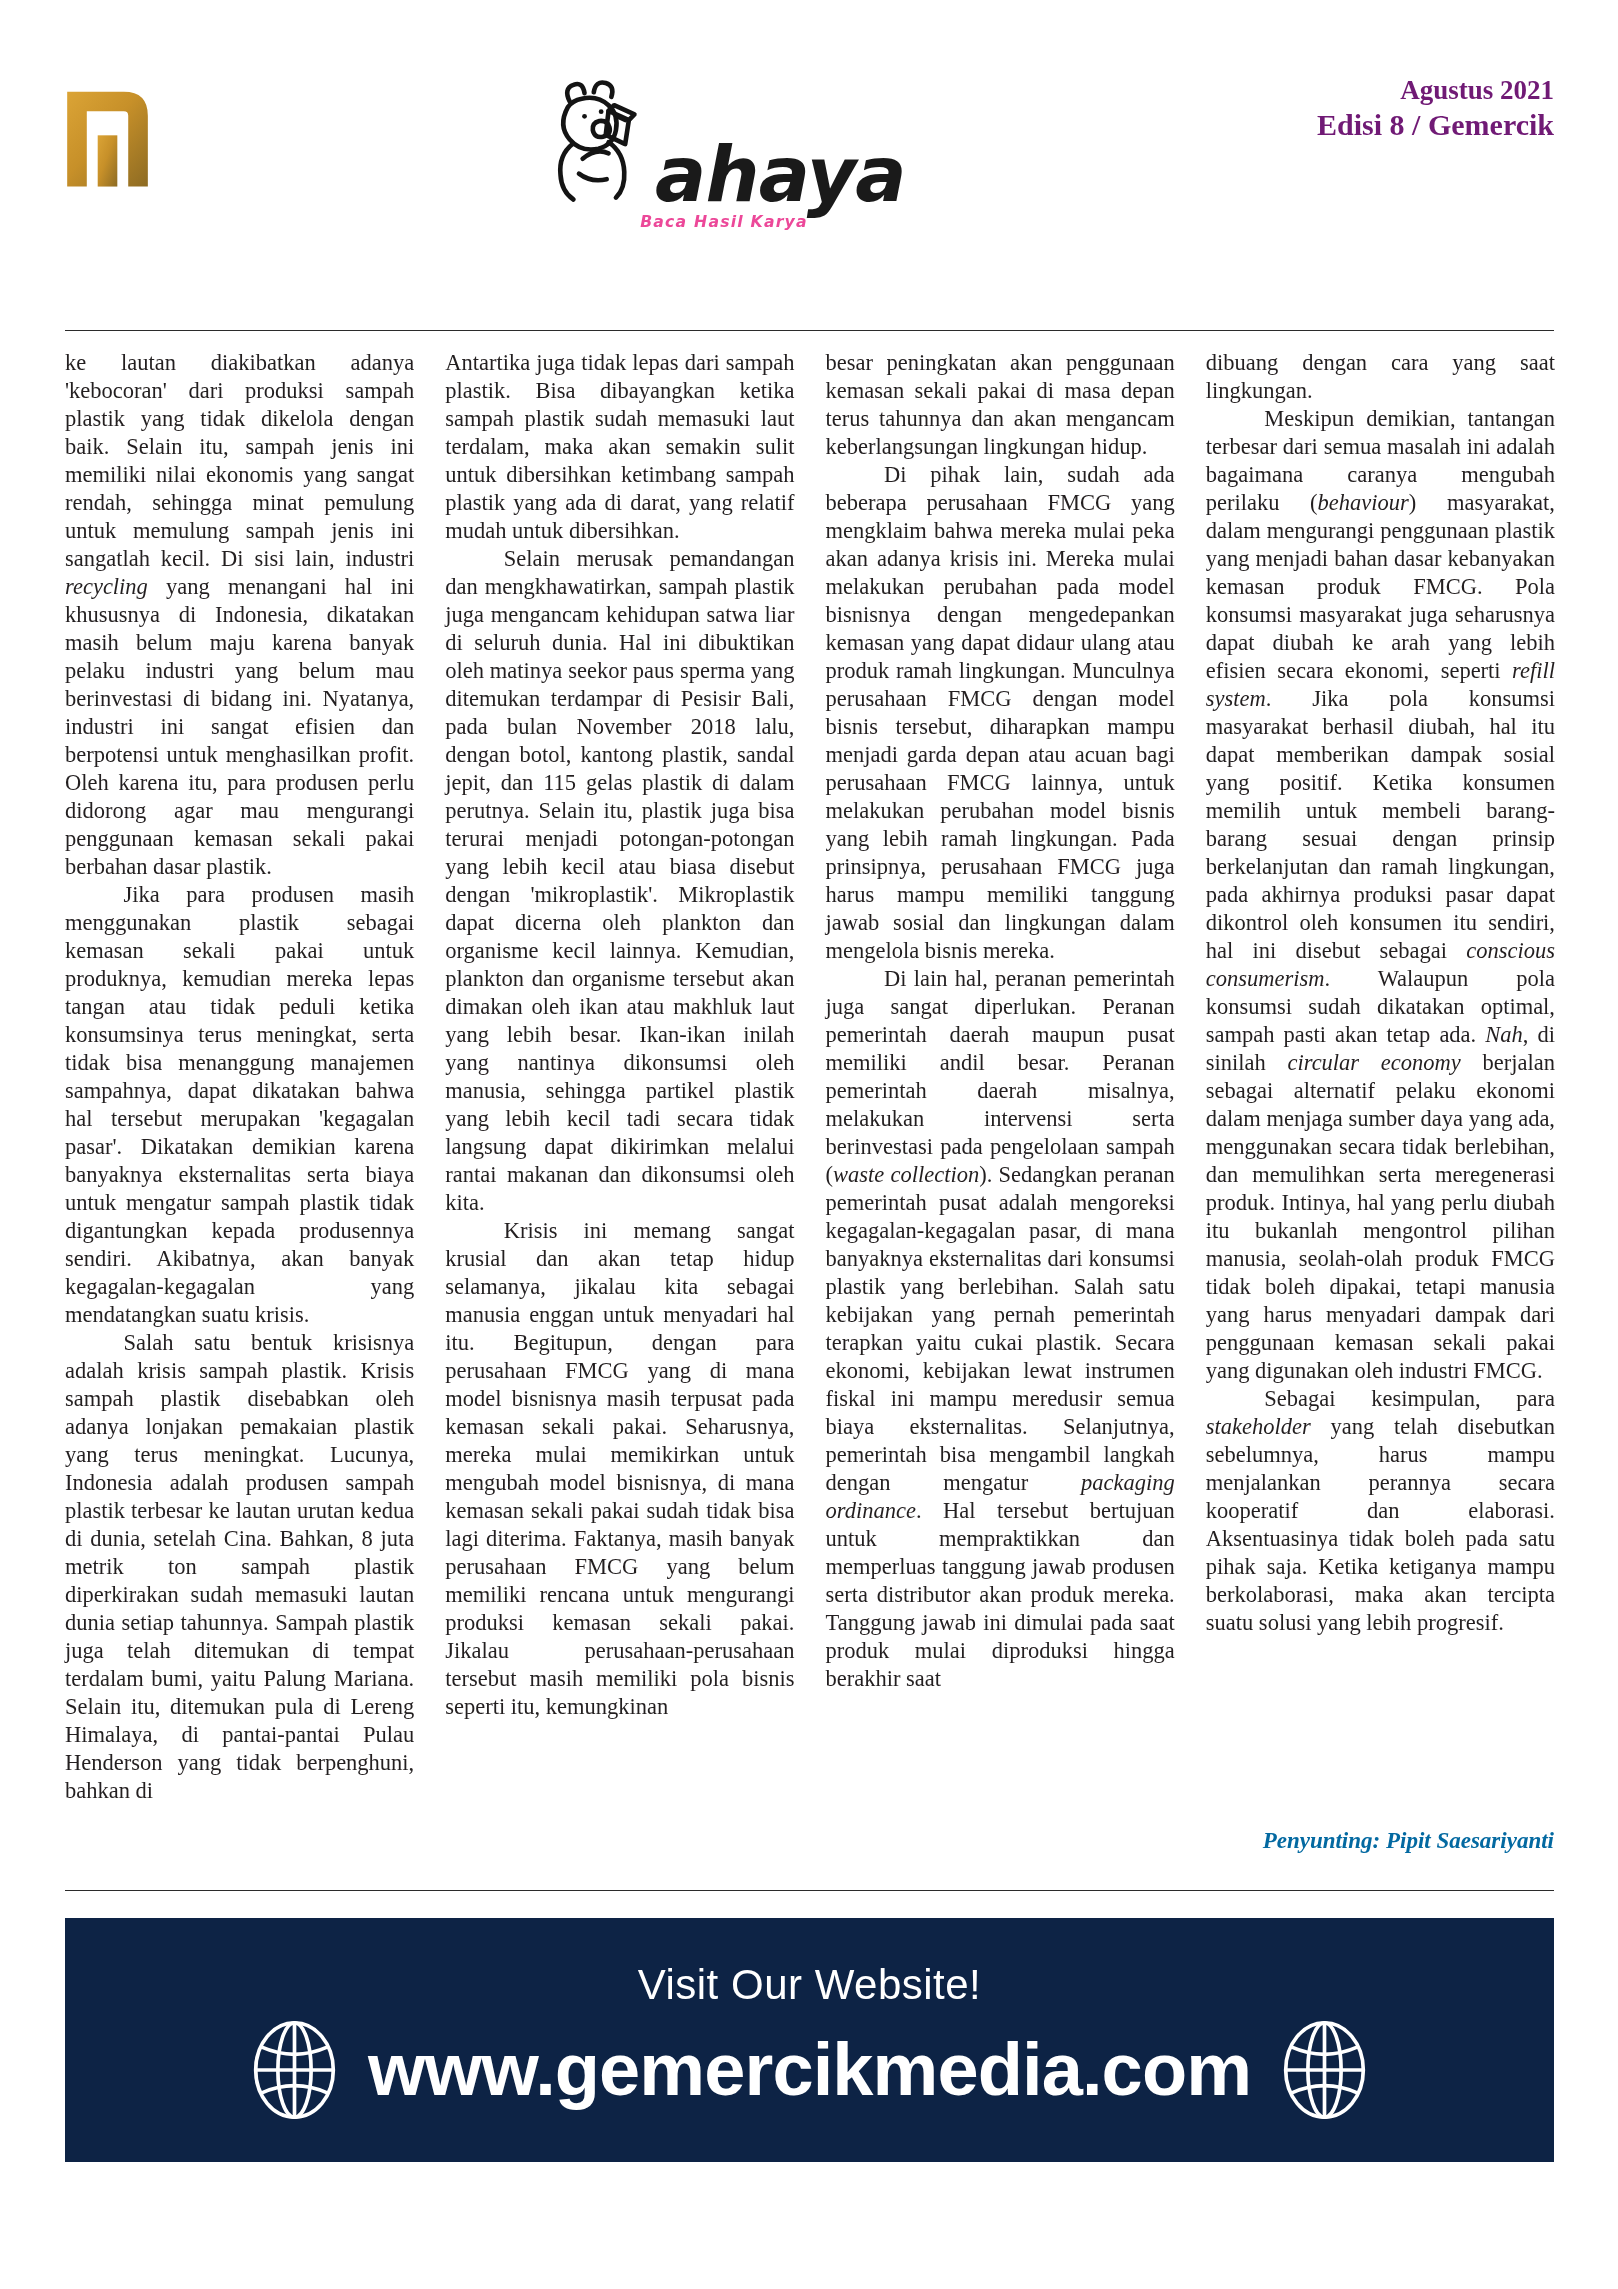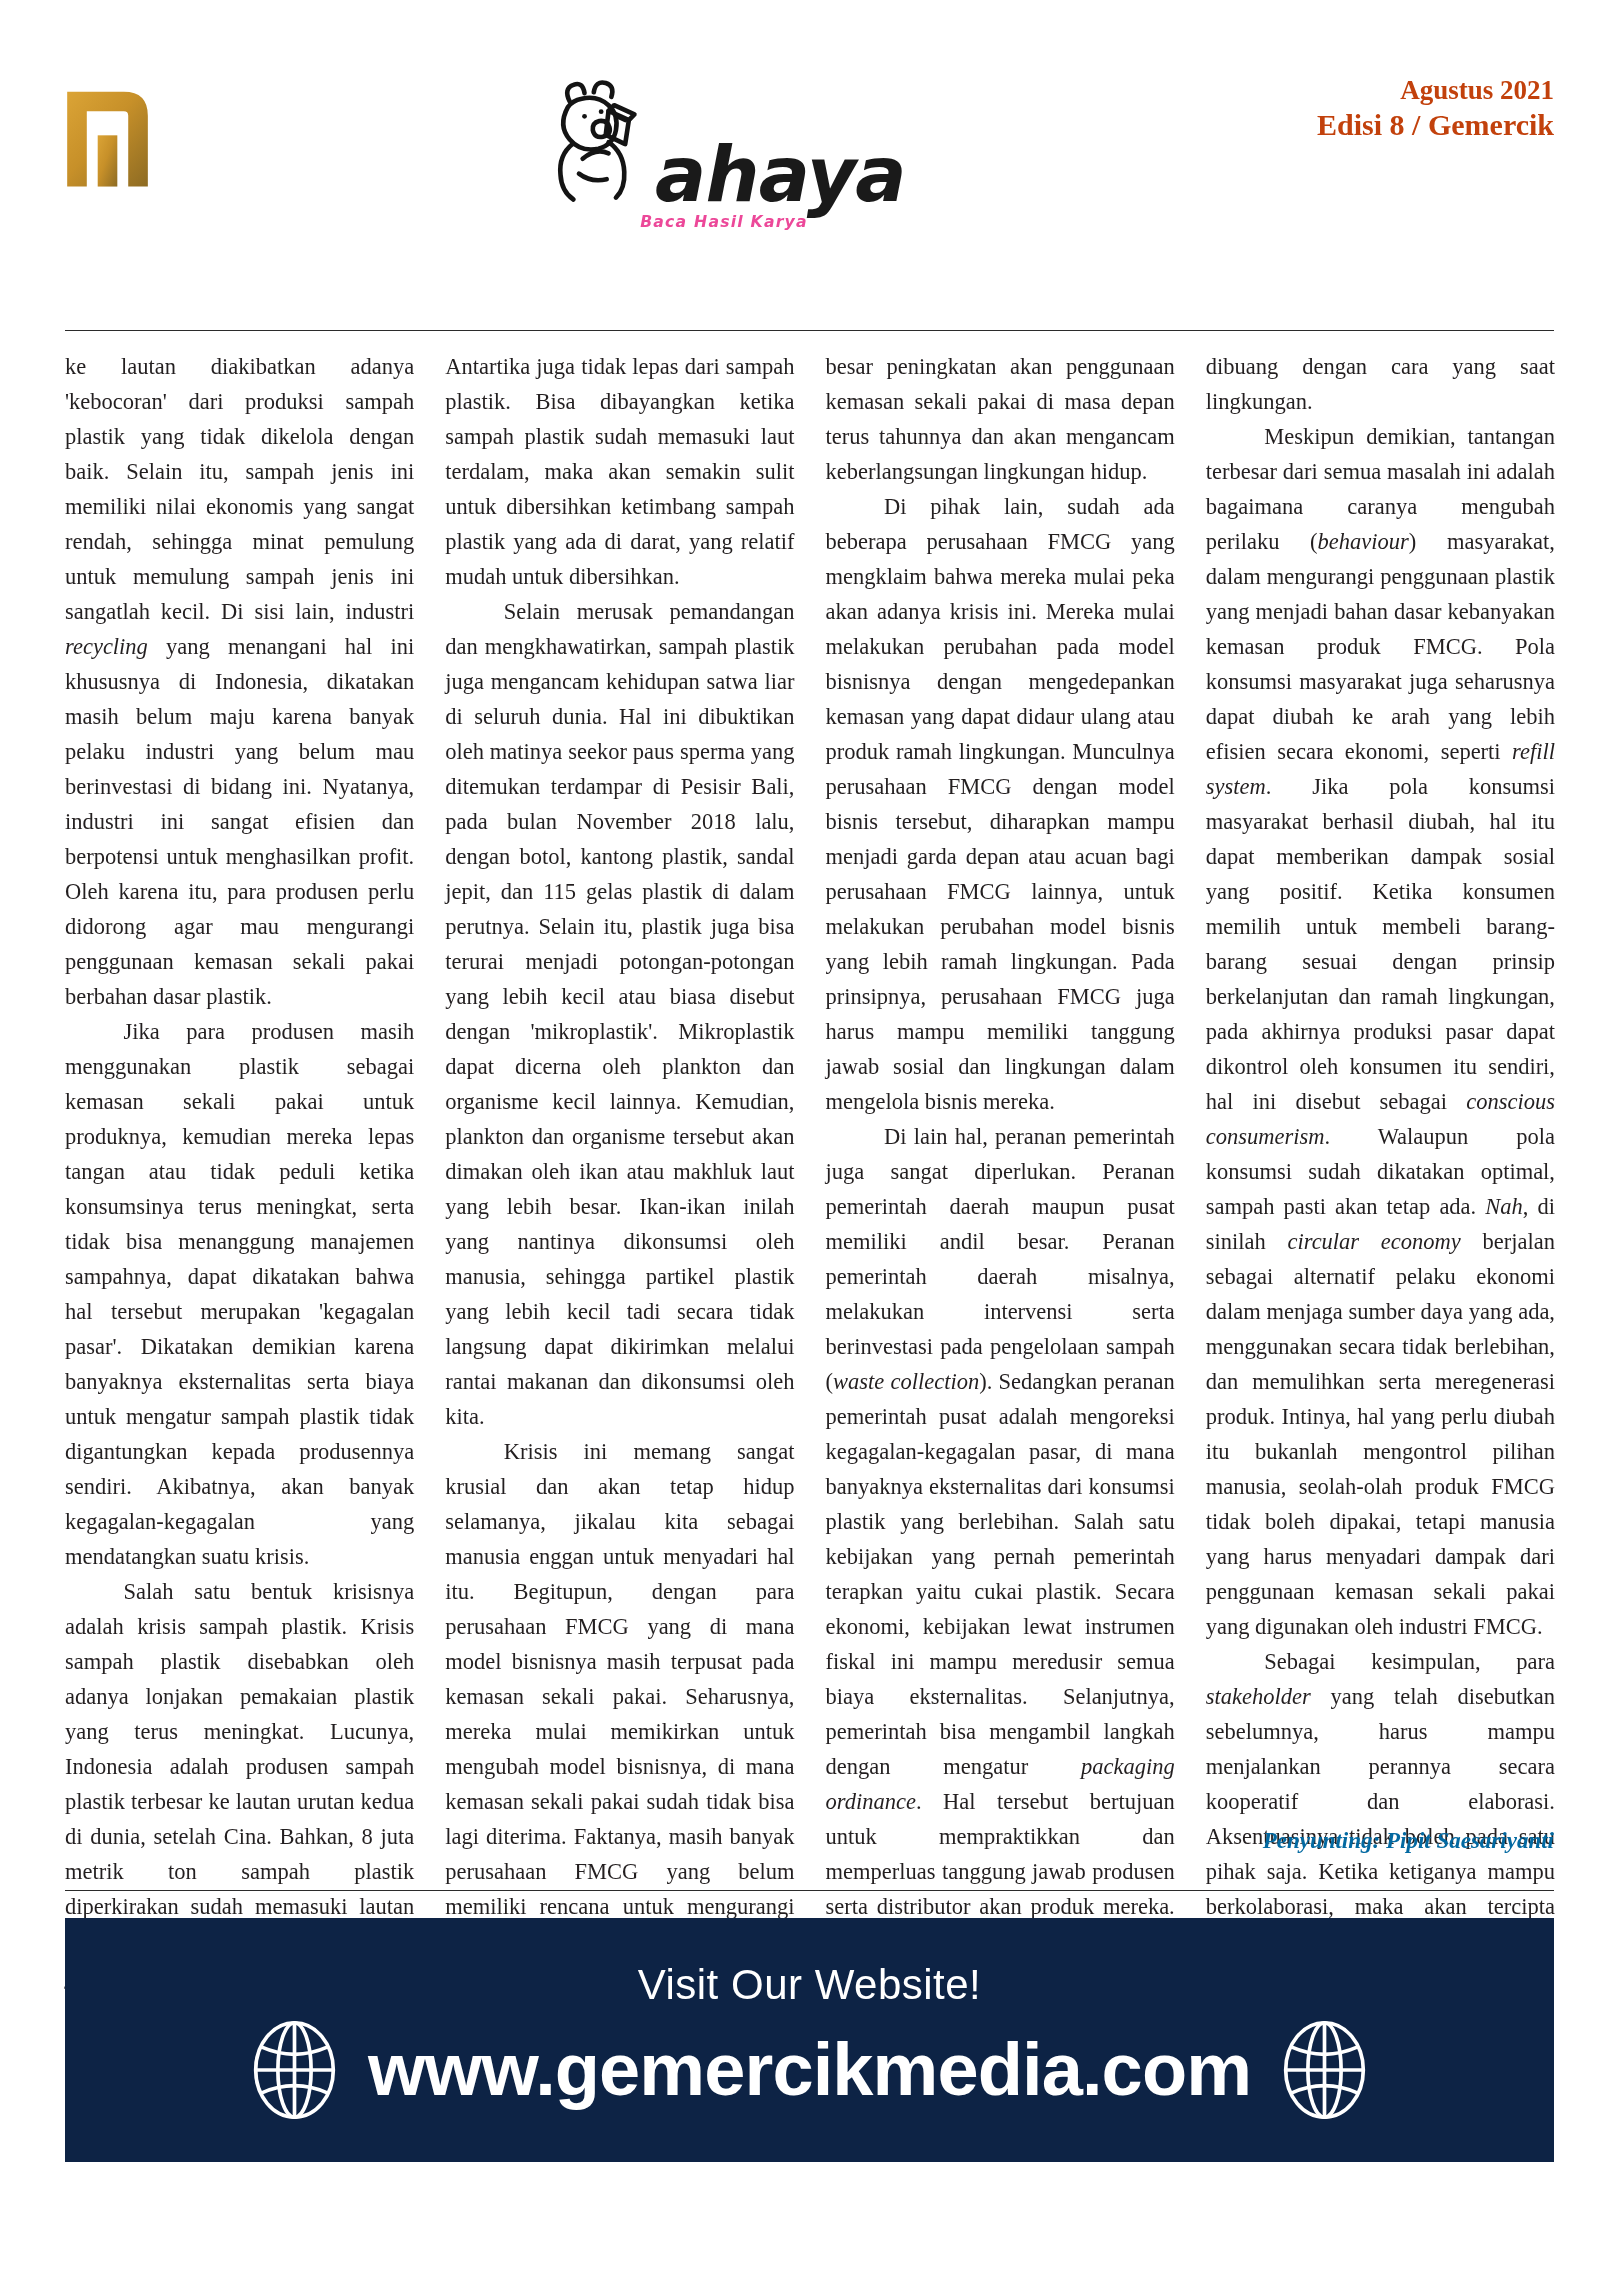--- a/index.html
+++ b/index.html
@@ -91,21 +91,21 @@
     font-size: 102px;
     line-height: .92;
     font-weight: 400;
     color: #2c2724;
     letter-spacing: -0.9px;
   }
   .issue-date,
   .issue-name {
     font-family: "Liberation Serif", serif;
     font-weight: 700;
-    color: #c2410c;
+    color: #701a75;
   }
   .issue-date { font-size: 27px; line-height: 1.16; margin-top: 9.2px; }
   .issue-name { font-size: 30px; line-height: 1.15; margin-top: 1.8px; }
 
   
   .rule-top {
     position: absolute;
     left: 65px; right: 65px;
     top: 306px;
     border-top: 1.8px solid #2b2b2b;
@@ -128,21 +128,21 @@
     gap: 31px;
   }
   .col {
     flex: 1 1 0;
     width: 0;
   }
   .col p {
     margin: 0;
     font-family: "Liberation Serif", serif;
     font-size: 22.5px;
-    line-height: 35px;
+    line-height: 28px;
     text-align: justify;
     text-justify: inter-word;
     hyphens: none;
     color: #231f20;
   }
   .col p + p { text-indent: 2.6em; }
   .col p em { font-style: italic; }
 
   
   .editor-credit {

